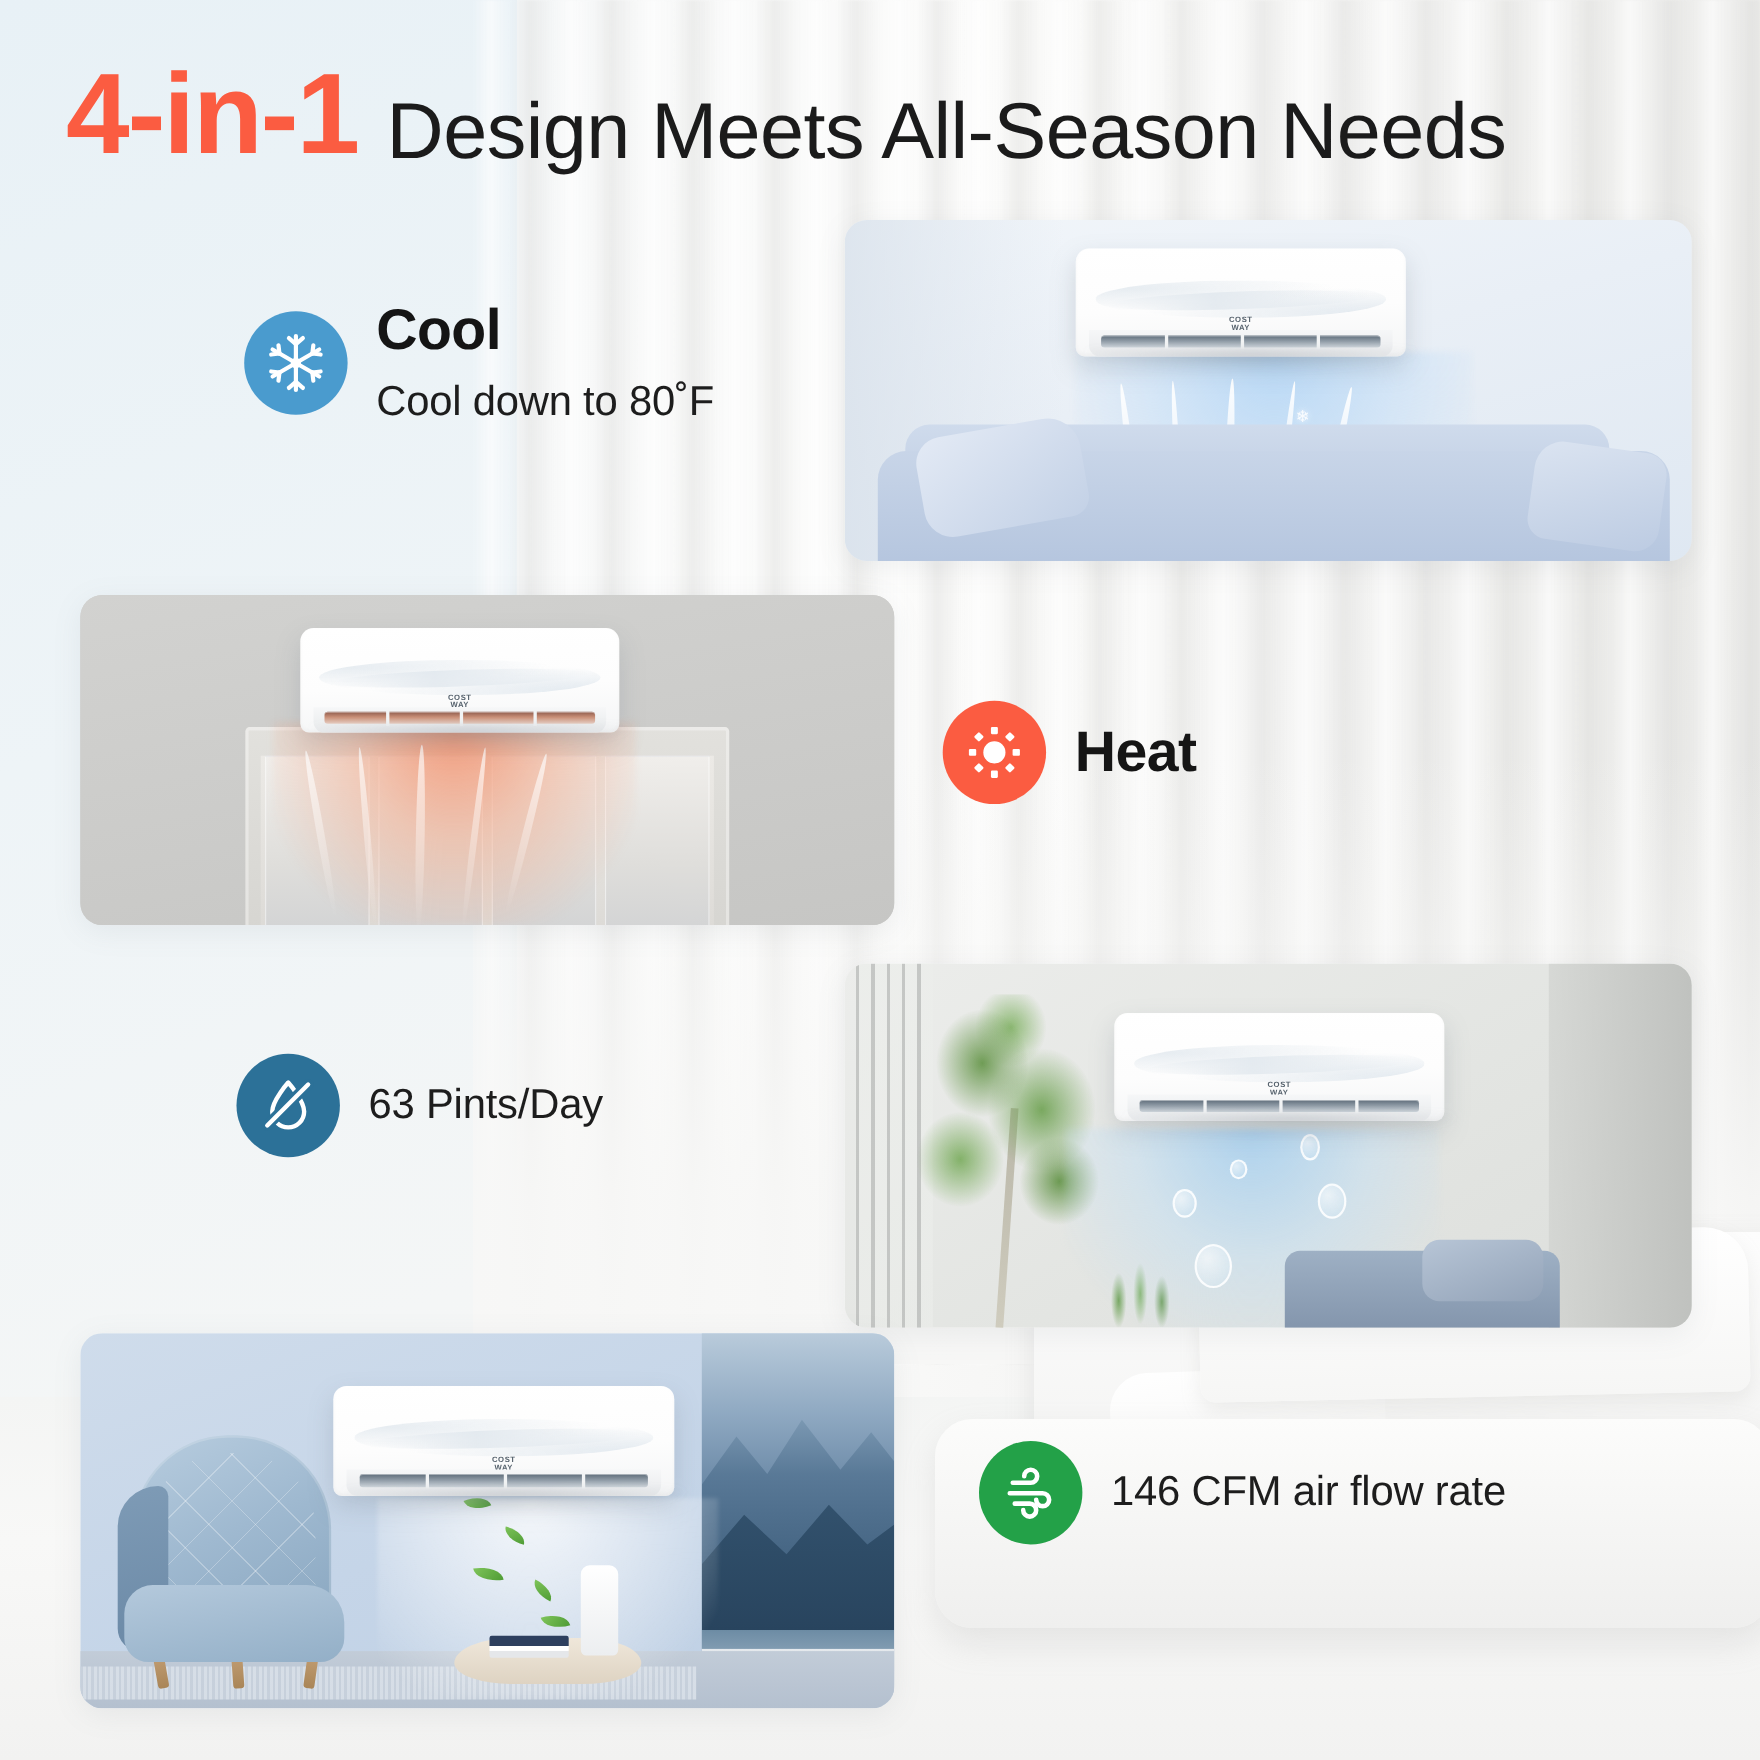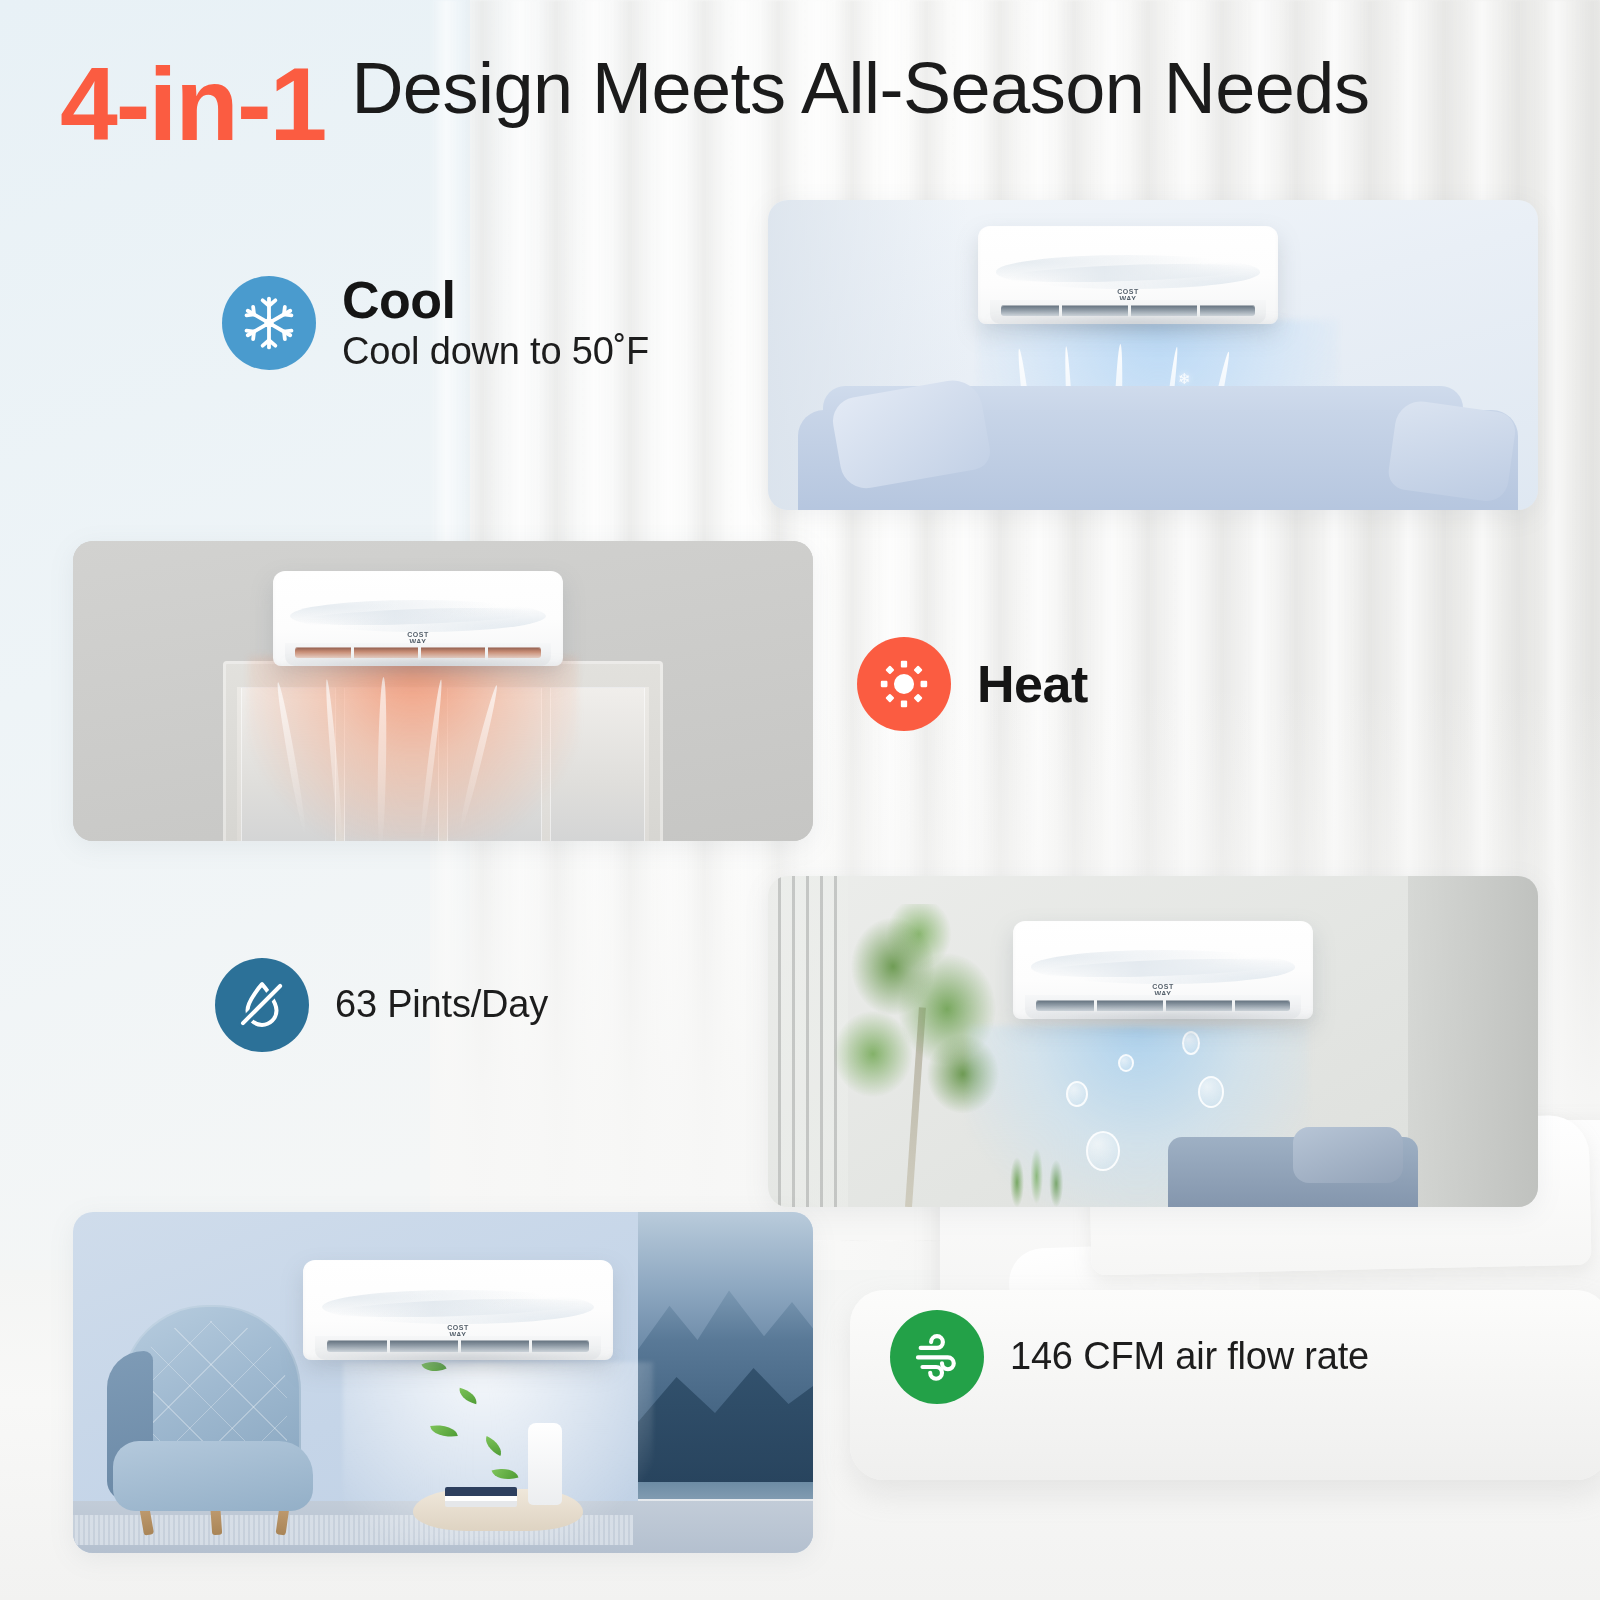--- a/index.html
+++ b/index.html
@@ -78,21 +78,21 @@
   }
   .side-table-leg {
     position:absolute; left:1268px; bottom:215px; width:12px; height:95px;
     background:linear-gradient(180deg,#efece7,#e3dfd9);
     opacity:.7;
   }
 
   
   .headline {
     position:absolute; left:60px; top:52px; z-index:6;
-    display:flex; align-items:flex-start; gap:26px;
+    display:flex; align-items:flex-end; gap:26px;
     white-space:nowrap;
   }
   .headline .accent {
     font-size:104px; font-weight:700; letter-spacing:-2px;
     color:#fb5c41; line-height:1;
   }
   .headline .rest {
     font-size:72px; font-weight:400; letter-spacing:-0.5px;
     color:#1b1b1b; line-height:1;
   }
@@ -368,21 +368,21 @@
     filter:blur(4px);
   }
 
   
   .feature { position:absolute; z-index:8; display:flex; align-items:center; gap:26px; }
   .feat-icon {
     width:94px; height:94px; border-radius:50%;
     flex:0 0 94px;
     display:flex; align-items:center; justify-content:center;
   }
-  .feat-text { display:flex; flex-direction:column; gap:2px; }
+  .feat-text { display:flex; flex-direction:column; gap:16px; }
   .feat-title { font-size:52px; font-weight:700; color:#151515; line-height:1.08; letter-spacing:-0.5px; }
   .feat-sub   { font-size:38px; font-weight:400; color:#1d1d1d; line-height:1.15; letter-spacing:-0.2px; }
 
   #feature-cool { left:222px; top:272px; }
   #feature-heat { left:857px; top:637px; }
   #feature-dry  { left:215px; top:958px; }
   #feature-fan  { left:890px; top:1310px; }
 </style>
 </head>
 <body>
@@ -590,21 +590,21 @@
           <line x1="15.5" y1="41.5" x2="14.5" y2="49.8"></line>
         <line x1="48.5" y1="22.5" x2="56.8" y2="23.5"></line>
           <line x1="48.5" y1="22.5" x2="49.5" y2="14.2"></line>
         <line x1="32" y1="26" x2="32" y2="26.1"></line>
       </g>
       <circle cx="32" cy="32" r="5.2" fill="#ffffff"></circle>
     </svg>
   </div>
   <div class="feat-text">
     <span class="feat-title">Cool</span>
-    <span class="feat-sub">Cool down to 50˚F</span>
+    <span class="feat-sub">Cool down to 80˚F</span>
   </div>
 </div>
 
 <div class="feature" id="feature-heat">
   <div class="feat-icon" style="background:#fb5c41;">
     <svg width="56" height="56" viewBox="0 0 64 64" aria-hidden="true">
       <circle cx="32" cy="32" r="11.5" fill="#ffffff"></circle>
       <g fill="#ffffff">
         <rect x="28.4" y="5.5" width="7.2" height="7.6" rx="1.2"></rect>
         <rect x="28.4" y="50.9" width="7.2" height="7.6" rx="1.2"></rect>

